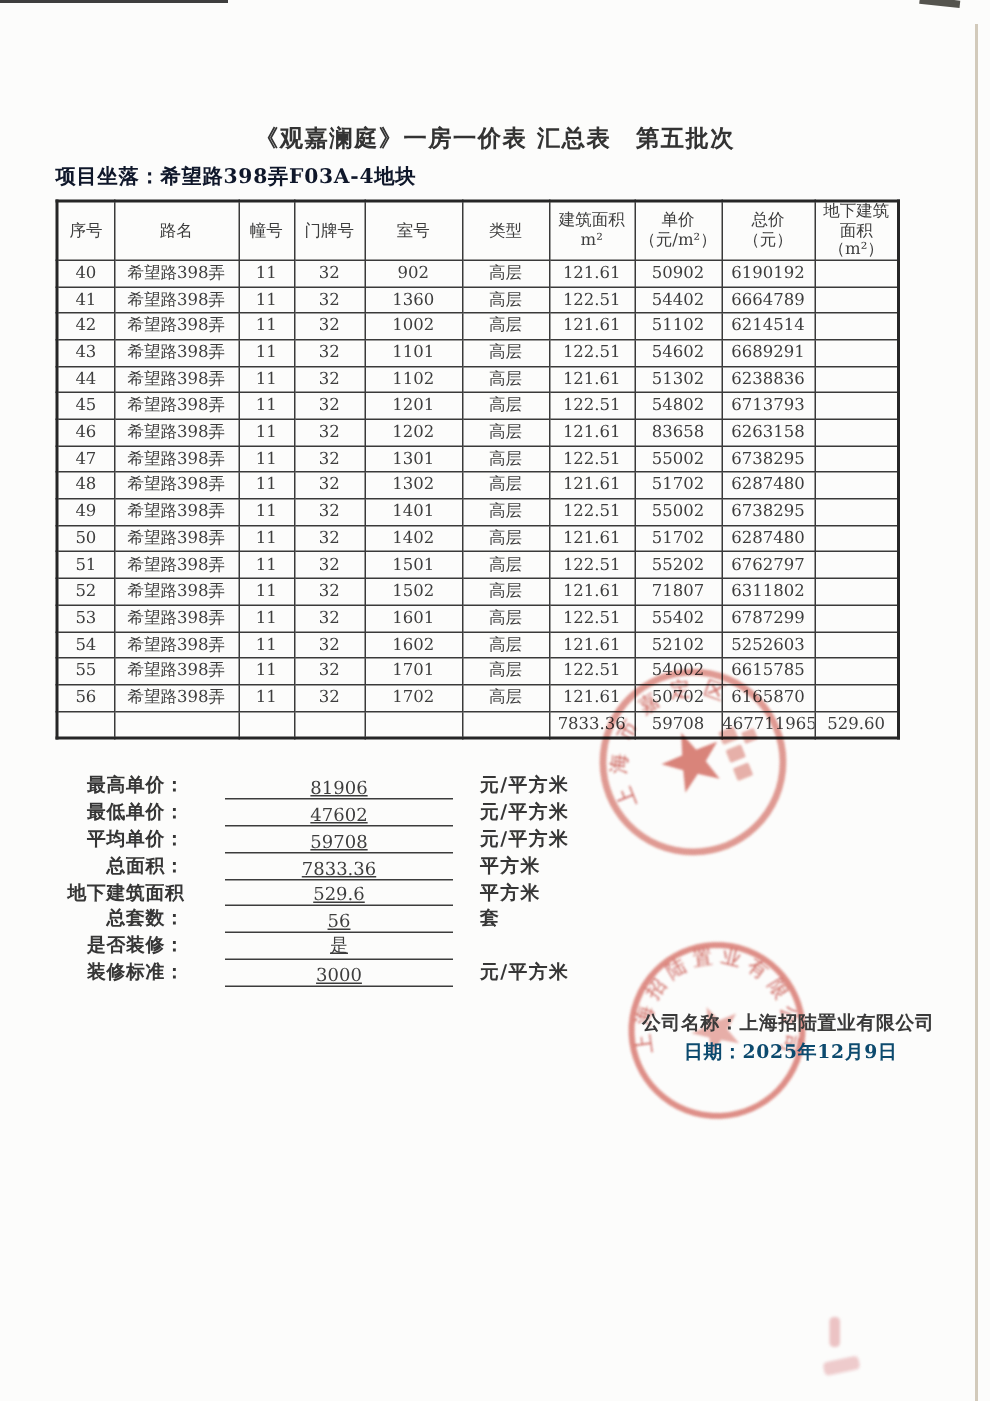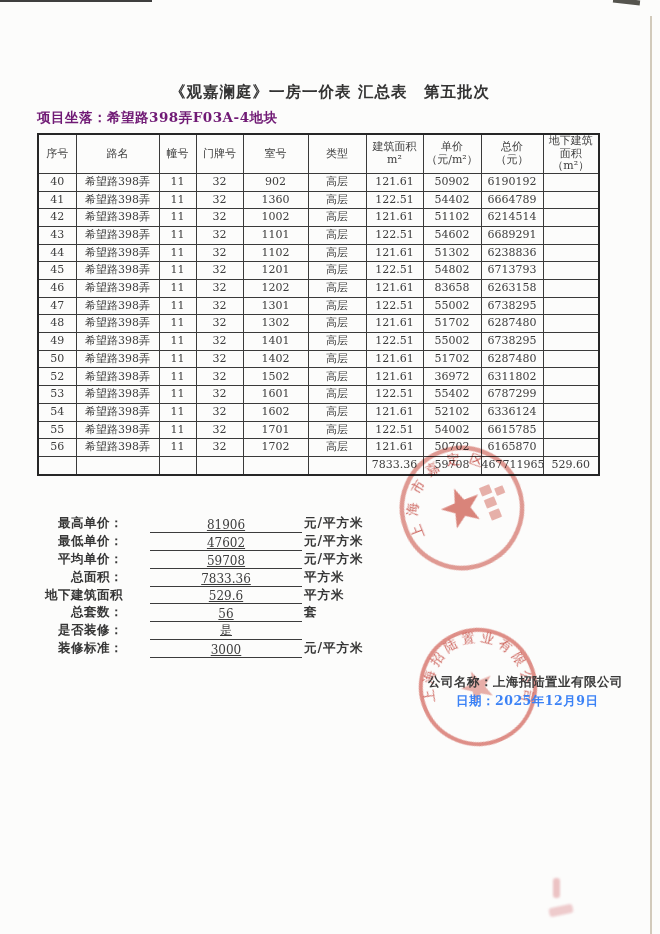--- a/index.html
+++ b/index.html
@@ -7,38 +7,38 @@
   #paper{position:relative;width:660px;height:934px;background:#fcfcfb;overflow:hidden;color:#3b3b3b;}
 
   
   .scan-top-line{position:absolute;left:0;top:0;width:152px;height:2px;background:#3e3e3e;}
   .scan-top-mark{position:absolute;left:613px;top:-1px;width:27px;height:5px;background:#55544e;transform:rotate(6deg);}
   .scan-right-line{position:absolute;left:650px;top:16px;width:2px;height:918px;background:#d2cabb;}
   .ink-smudge1{position:absolute;left:553px;top:878px;width:7px;height:20px;background:rgba(205,90,95,0.35);filter:blur(1px);border-radius:3px;}
   .ink-smudge2{position:absolute;left:549px;top:906px;width:24px;height:9px;background:rgba(205,90,95,0.3);filter:blur(1.2px);border-radius:3px;transform:rotate(-12deg);}
 
   .doc-title{position:absolute;left:0;top:82px;width:660px;text-align:center;font-size:15.5px;font-weight:700;letter-spacing:1px;color:#333;}
-  .location-line{position:absolute;left:37px;top:109px;font-size:13.5px;font-weight:700;color:#701a75;letter-spacing:0.5px;text-align:center;}
+  .location-line{position:absolute;left:37px;top:109px;font-size:13.5px;font-weight:700;color:#0f172a;letter-spacing:0.5px;text-align:center;}
 
   table.price{position:absolute;left:37px;top:133px;width:561px;border-collapse:collapse;table-layout:fixed;
     border:2px solid #262626;font-size:11px;color:#3d3d3d;}
   table.price th,table.price td{border:1px solid #3a3a3a;padding:0;text-align:center;vertical-align:middle;
     overflow:hidden;white-space:pre-line;line-height:1.15;font-weight:normal;}
   table.price thead th{height:37px;font-size:11px;}
   table.price tbody td{height:16.7px;font-size:11px;}
 
   .summary{position:absolute;left:37px;top:515px;width:360px;}
   .sum-row{display:flex;align-items:center;height:17.8px;}
   .sum-label{width:86px;text-align:right;font-weight:700;font-size:12.5px;color:#363636;letter-spacing:0.5px;}
   .sum-line{width:152px;margin-left:27px;border-bottom:1.5px solid #3c3c3c;display:flex;align-items:flex-end;justify-content:center;height:100%;}
   .sum-value{font-size:12px;text-decoration:underline;padding:0 4px;color:#3d3d3d;}
-  .sum-unit{margin-left:2px;font-size:12.5px;font-weight:700;color:#363636;letter-spacing:1px;}
+  .sum-unit{margin-left:18px;font-size:12.5px;font-weight:700;color:#363636;letter-spacing:1px;}
 
   .company-line{position:absolute;left:428px;top:674px;font-size:12.5px;font-weight:600;color:#3a3a3a;letter-spacing:0.5px;}
-  .date-line{position:absolute;left:456px;top:693px;font-size:12.5px;font-weight:600;color:#3b82f6;letter-spacing:0.5px;}
+  .date-line{position:absolute;left:456px;top:693px;font-size:12.5px;font-weight:600;color:#0c4a6e;letter-spacing:0.5px;}
 
   svg.stamp{position:absolute;mix-blend-mode:multiply;pointer-events:none;}
   #stamp-district{left:382px;top:428px;transform:rotate(-22deg);}
   #stamp-company{left:403px;top:612px;transform:rotate(-24deg);}
 </style>
 </head>
 <body>
 
 <div id="paper">
 
@@ -210,28 +210,40 @@
           <td>11</td>
           <td>32</td>
           <td>1402</td>
           <td>高层</td>
           <td>121.61</td>
           <td>51702</td>
           <td>6287480</td>
           <td></td>
         </tr>
         <tr>
+          <td>51</td>
+          <td>希望路398弄</td>
+          <td>11</td>
+          <td>32</td>
+          <td>1501</td>
+          <td>高层</td>
+          <td>122.51</td>
+          <td>55202</td>
+          <td>6762797</td>
+          <td></td>
+        </tr>
+        <tr>
           <td>52</td>
           <td>希望路398弄</td>
           <td>11</td>
           <td>32</td>
           <td>1502</td>
           <td>高层</td>
           <td>121.61</td>
-          <td>36972</td>
+          <td>71807</td>
           <td>6311802</td>
           <td></td>
         </tr>
         <tr>
           <td>53</td>
           <td>希望路398弄</td>
           <td>11</td>
           <td>32</td>
           <td>1601</td>
           <td>高层</td>
@@ -242,21 +254,21 @@
         </tr>
         <tr>
           <td>54</td>
           <td>希望路398弄</td>
           <td>11</td>
           <td>32</td>
           <td>1602</td>
           <td>高层</td>
           <td>121.61</td>
           <td>52102</td>
-          <td>6336124</td>
+          <td>5252603</td>
           <td></td>
         </tr>
         <tr>
           <td>55</td>
           <td>希望路398弄</td>
           <td>11</td>
           <td>32</td>
           <td>1701</td>
           <td>高层</td>
           <td>122.51</td>

